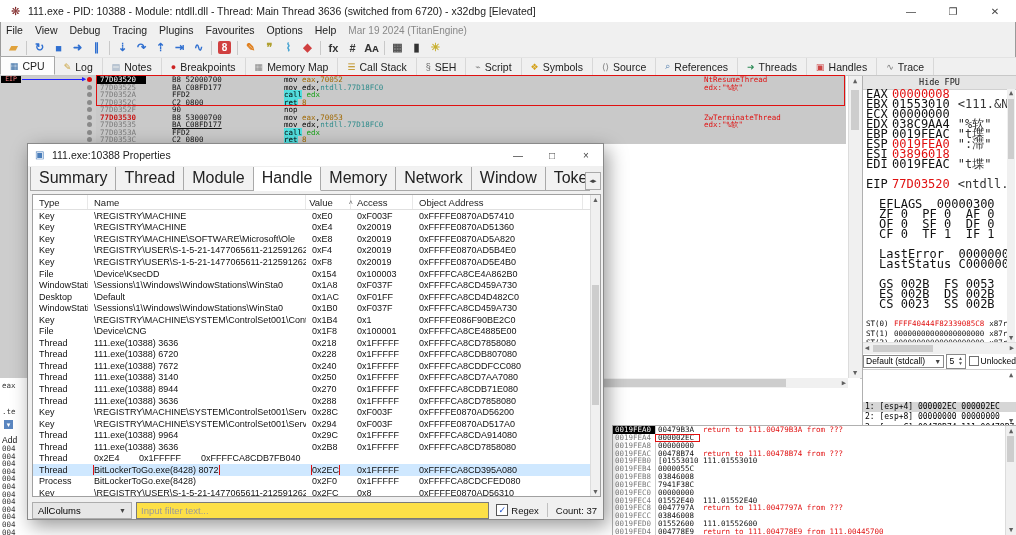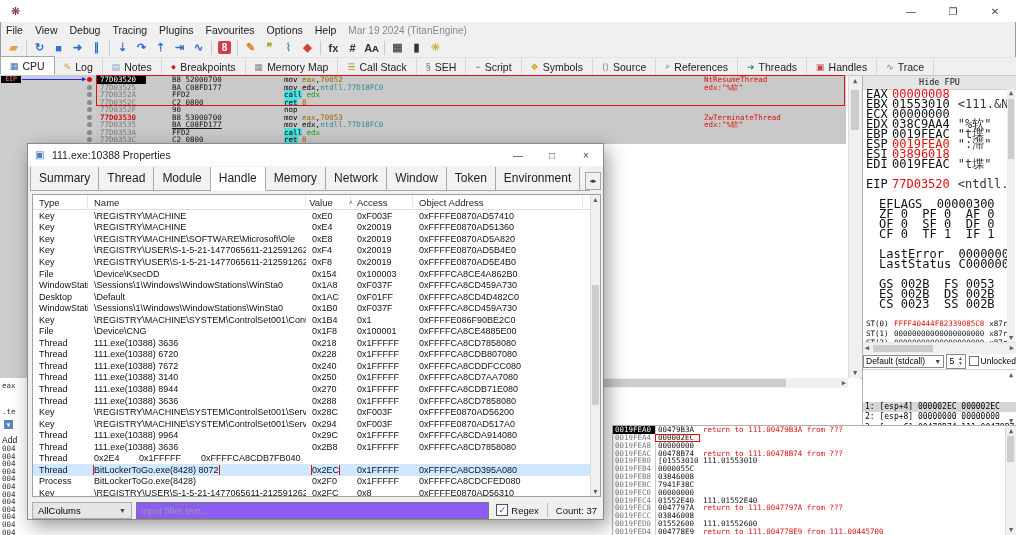--- a/index.html
+++ b/index.html
@@ -106,21 +106,21 @@
   #dump-icon{width:9px;height:9px;background:#5a86c0;color:#fff;font-size:7px;line-height:9px;text-align:center;}
   
   #dialog{left:27px;top:67px;width:577px;height:377px;background:#f0f0f0;border:1px solid #8a8a8a;
           box-shadow:4px 6px 18px rgba(0,0,0,.4);box-sizing:border-box;z-index:10;}
   #dlg-titlebar{position:absolute;left:0;top:0;width:100%;height:22px;background:#fff;display:flex;align-items:center;}
   #dlg-icon{width:12px;height:12px;margin:0 5px 0 7px;color:#4a7ebb;font-size:10px;line-height:12px;}
   #dlg-title{font-size:10.5px;color:#222;}
   #dlg-controls{position:absolute;right:0;top:0;height:22px;display:flex;}
   .dwc{width:34px;height:22px;font-size:10px;color:#444;display:flex;align-items:center;justify-content:center;}
   #dlg-tabs{position:absolute;left:2px;top:23px;width:560px;height:24px;display:flex;align-items:flex-end;overflow:hidden;white-space:nowrap;}
-  .dtab{height:19px;display:flex;align-items:center;padding:12px 8px;font-size:12px;color:#222;background:#f2f2f2;
+  .dtab{height:19px;display:flex;align-items:center;padding:12px 8px;font-size:16px;color:#222;background:#f2f2f2;
         border:1px solid #a9a9a9;border-left:none;box-sizing:border-box;}
   .dtab:first-child{border-left:1px solid #a9a9a9;}
   .dtab.active{background:#fff;height:23px;border-bottom:1px solid #fff;position:relative;z-index:2;}
   #dlg-tab-scroll{position:absolute;right:2px;top:28px;width:14px;height:16px;border:1px solid #a9a9a9;background:#f0f0f0;
         font-size:7px;color:#444;display:flex;align-items:center;justify-content:center;}
   #dlg-table{position:absolute;left:4px;top:50px;width:569px;height:303px;background:#fff;border:1px solid #a0a0a0;box-sizing:border-box;overflow:hidden;}
   #dlg-thead{height:14px;display:flex;border-bottom:1px solid #e0e0e0;font-size:9.5px;color:#222;}
   .th{border-right:1px solid #e8e8e8;padding-left:6px;display:flex;align-items:center;box-sizing:border-box;}
   .th .sort{margin-left:16px;font-size:7px;color:#666;}
   .col-type{width:55px;}
@@ -130,35 +130,36 @@
   .col-addr{width:170px;}
   .trow{height:11.56px;display:flex;font-size:9px;color:#111;align-items:center;}
   .trow.sel{background:#cfe8ff;}
   .td{overflow:hidden;white-space:nowrap;padding-left:6px;box-sizing:border-box;flex-shrink:0;}
   .redbox{outline:1.5px solid #e01010;outline-offset:0px;}
   #tbl-vsb{position:absolute;right:0;top:0;width:9px;height:301px;background:#f0f0f0;border-left:1px solid #dcdcdc;}
   #tbl-vsb .thumb{position:absolute;left:1px;top:90px;width:7px;height:120px;background:#cdcdcd;}
   #dlg-filter{position:absolute;left:4px;top:357px;width:569px;height:18px;display:flex;align-items:center;}
   #filter-scope{width:100px;height:17px;background:#e6e6e6;border:1px solid #adadad;font-size:9.5px;display:flex;align-items:center;justify-content:space-between;padding:0 5px;box-sizing:border-box;}
   #filter-input{flex:1;height:17px;margin-left:4px;border:1px solid #7a7a7a;font-size:9.5px;padding:0 4px;
-        font-family:"Liberation Sans",sans-serif;color:#111;box-sizing:border-box;background:#8b5cf6;}
+        font-family:"Liberation Sans",sans-serif;color:#111;box-sizing:border-box;background:#fde047;}
   #filter-input::placeholder{color:#9a9a9a;}
   #regex-wrap{display:flex;align-items:center;margin-left:7px;font-size:9.5px;color:#111;}
   #regex-box{width:10px;height:10px;border:1px solid #555;background:#fff;color:#2255cc;font-size:9px;line-height:10px;text-align:center;margin-right:3px;}
   #filter-sep{width:1px;height:14px;background:#c0c0c0;margin:0 8px;}
   #count-label{font-size:9.5px;color:#111;margin-right:4px;}
   .dd-arrow{font-size:7px;color:#444;}
 </style>
 </head>
 <body>
 
 <div id="root">
 
   <div id="titlebar" class="abs">
     <div id="app-icon">❋</div>
+    <div id="main-title">111.exe - PID: 10388 - Module: ntdll.dll - Thread: Main Thread 3636 (switched from 6720) - x32dbg [Elevated]</div>
     <div id="win-controls">
       <div class="wc">—</div>
       <div class="wc">❐</div>
       <div class="wc">✕</div>
     </div>
   </div>
 
   <div id="menubar" class="abs">
       <div class="menu-item">File</div>
       <div class="menu-item">View</div>

